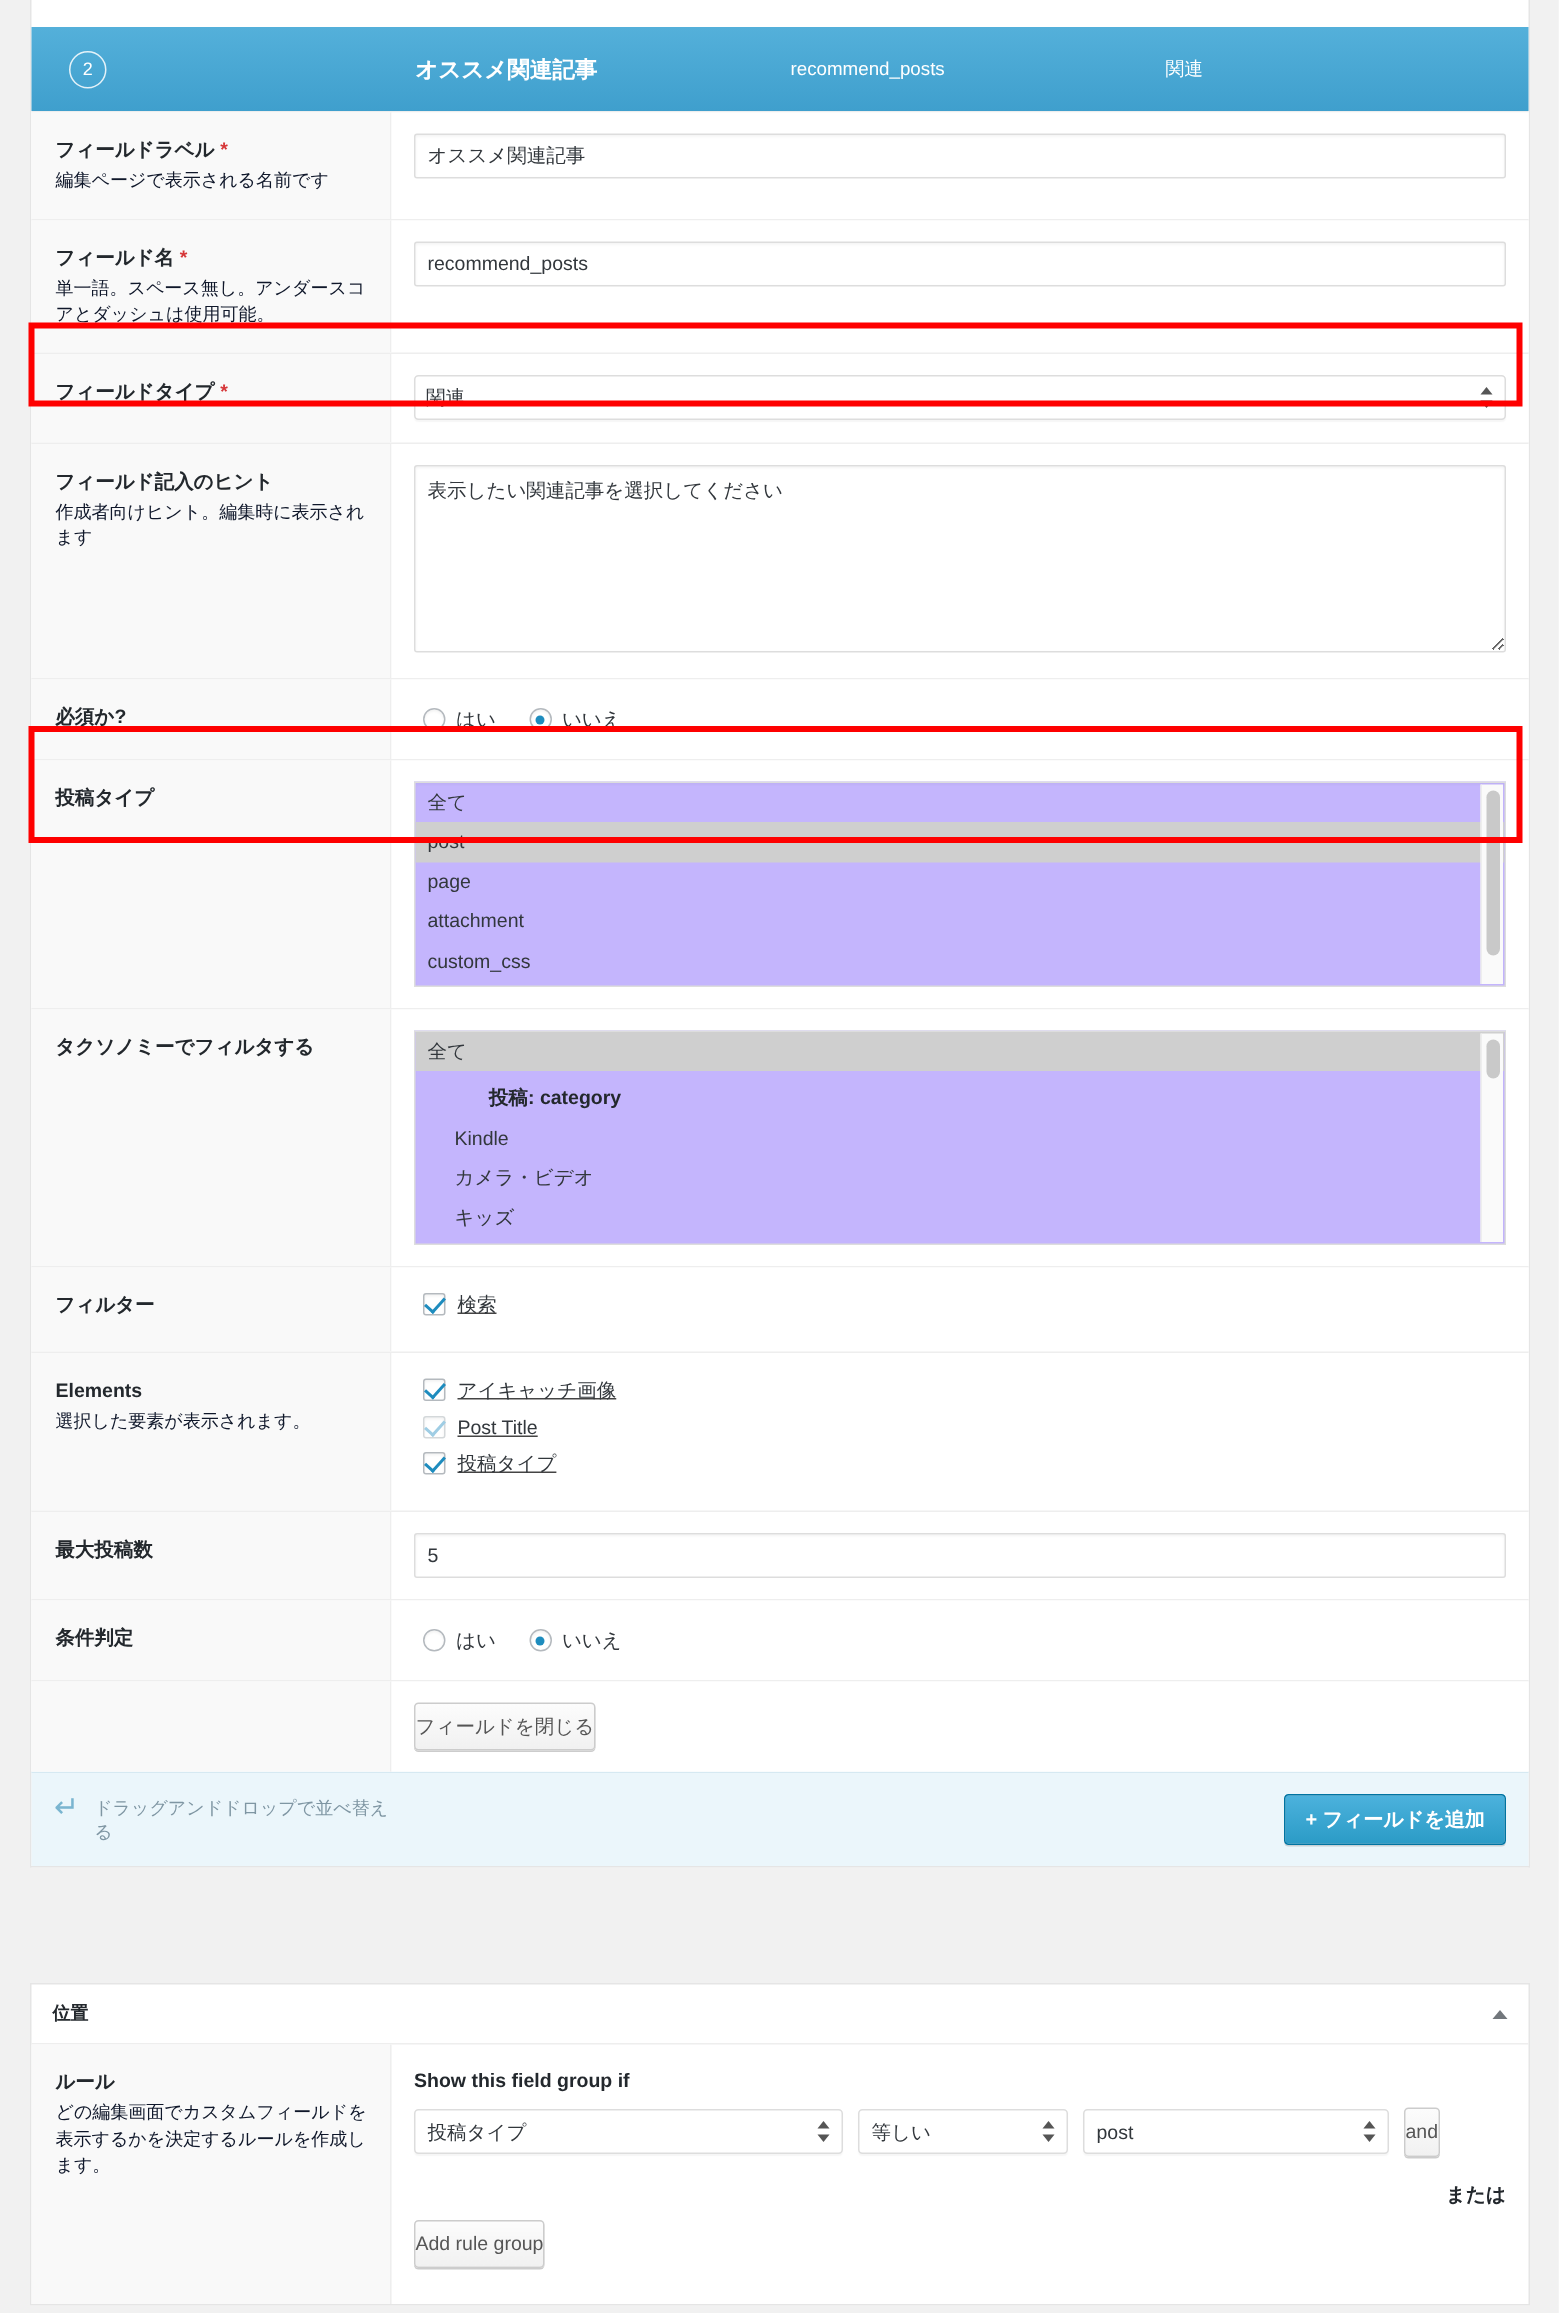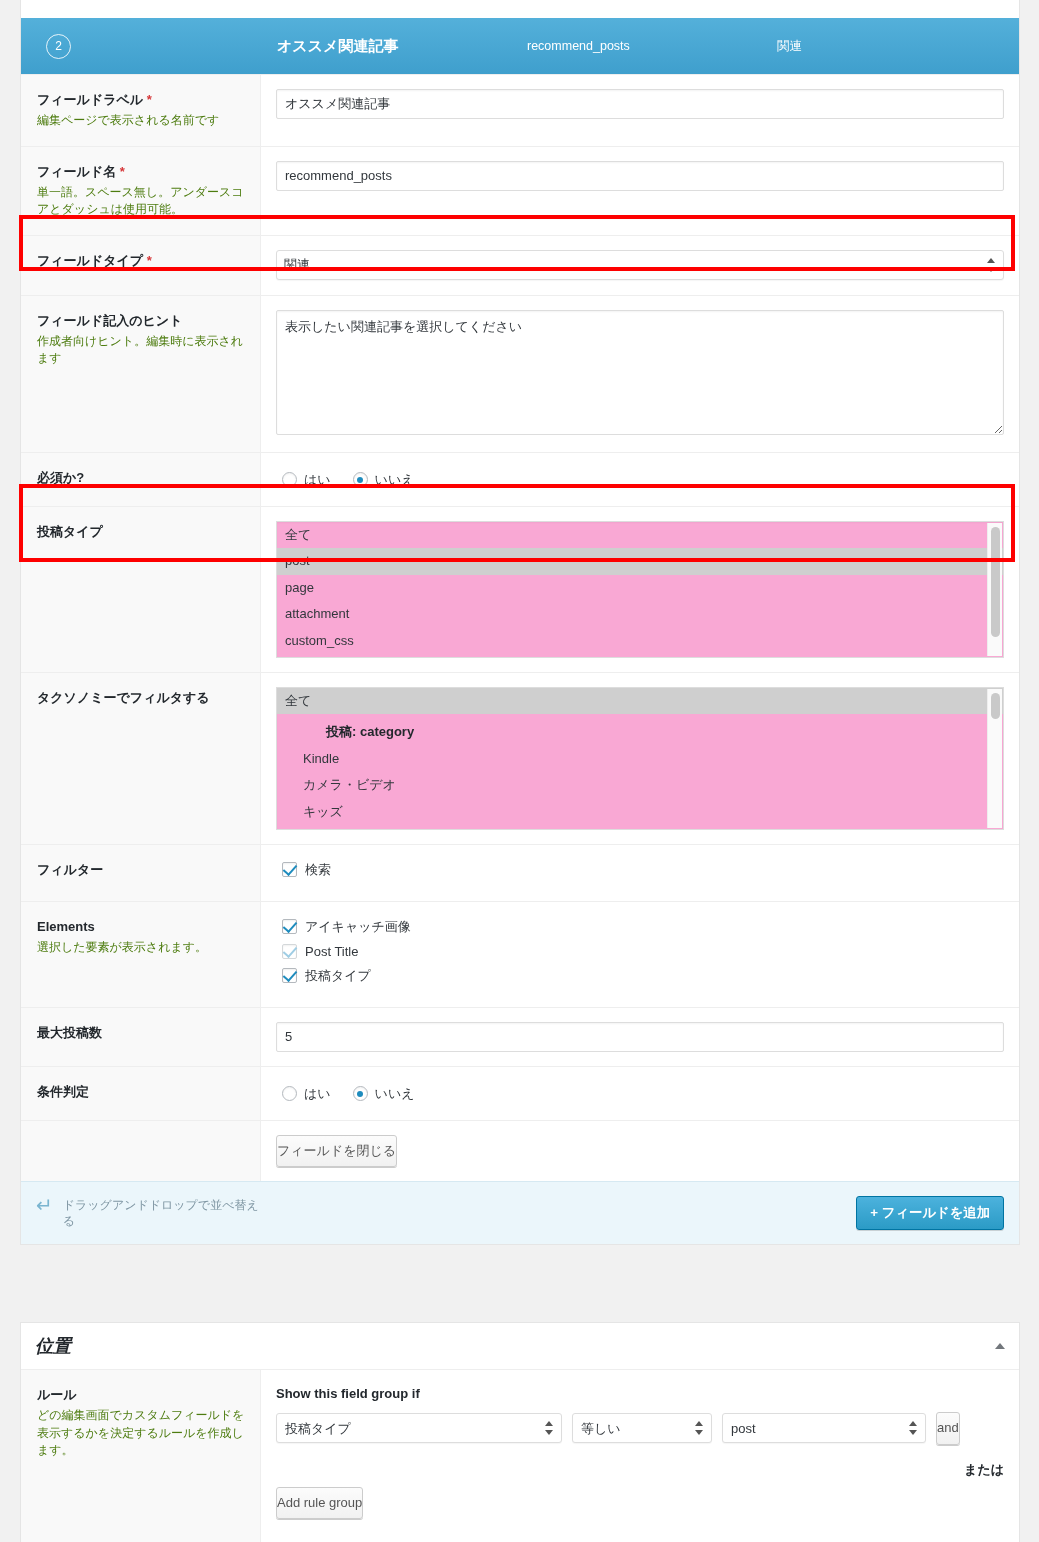--- a/index.html
+++ b/index.html
@@ -79,21 +79,21 @@
     flex: 1 1 auto;
     padding: 14px 15px 14px 15px;
     background: #fff;
   }
   .lbl {
     font-weight: bold; font-size: 13px; color: #23282d;
     margin: 0 0 3px 0; line-height: 1.4;
   }
   .lbl .req { color: #d63638; font-weight: bold; }
   .desc {
-    font-size: 12px; color: #4d7c0f; line-height: 1.45; margin: 0;
+    font-size: 12px; color: #0f172a; line-height: 1.45; margin: 0;
   }
 
   
   input.txt {
     width: 100%; height: 30px;
     padding: 4px 8px;
     border: 1px solid #ddd;
     border-radius: 2px;
     font-family: inherit; font-size: 13px; color: #32373c;
     background: #fff;
@@ -141,21 +141,21 @@
   }
   .rb.on .dot { border-color: #b4b9be; }
   .rb.on .dot::after {
     content: ""; position: absolute; left: 50%; top: 50%;
     width: 6px; height: 6px; margin: -3px 0 0 -3px;
     border-radius: 50%; background: #1e8cbe;
   }
   .rb span.t { font-size: 13px; color: #32373c; }
 
   
-  .cb-list { padding: 2px 0 0 6px; }
+  .cb-list { padding: 2px 0 0 6px; text-decoration: underline; }
   .cb { display: flex; align-items: center; gap: 8px; margin-bottom: 8px; cursor: pointer; }
   .cb .bx {
     width: 15px; height: 15px; flex: 0 0 15px;
     border: 1px solid #b4b9be; background: #fff; border-radius: 2px;
     position: relative; display: inline-block;
     box-shadow: inset 0 1px 2px rgba(0,0,0,.06);
   }
   .cb.on .bx::after {
     content: "";
     position: absolute; left: 3px; top: -1px;
@@ -163,21 +163,21 @@
     border: solid #1e8cbe; border-width: 0 2px 2px 0;
     transform: rotate(42deg);
   }
   .cb.on.dim .bx { border-color: #d4d8da; }
   .cb.on.dim .bx::after { border-color: #9fcde4; }
   .cb.dim span.t { color: #32373c; }
   .cb span.t { font-size: 13px; color: #32373c; }
 
   
   .listbox {
-    border: 1px solid #ddd; background: #f9a8d4;
+    border: 1px solid #ddd; background: #c4b5fd;
     position: relative; overflow: hidden;
     box-shadow: inset 0 1px 2px rgba(0,0,0,.04);
   }
   .listbox .opts { padding: 0; }
   .lopt {
     padding: 3px 8px 4px 8px;
     font-size: 13px; color: #32373c; line-height: 1.5;
     white-space: nowrap;
   }
   .lopt.sel { background: #cfcfcf; }
@@ -229,21 +229,21 @@
   
   .loc-panel {
     position: absolute; left: 20px; top: 1322px; width: 1000px;
     background: #fff; border: 1px solid #e5e5e5;
   }
   .loc-head {
     display: flex; align-items: center; justify-content: space-between;
     padding: 11px 14px;
     border-bottom: 1px solid #eee;
   }
-  .loc-title { font-weight: bold; font-size: 18px; color: #23282d; font-style: italic; }
+  .loc-title { font-weight: bold; font-size: 12px; color: #23282d; }
   .loc-toggle {
     width: 0; height: 0;
     border-left: 5px solid transparent; border-right: 5px solid transparent;
     border-bottom: 6px solid #72777c;
     cursor: pointer;
   }
   .loc-body { display: flex; }
   .loc-l {
     width: 240px; flex: 0 0 240px;
     background: #f9f9f9; border-right: 1px solid #eee;

